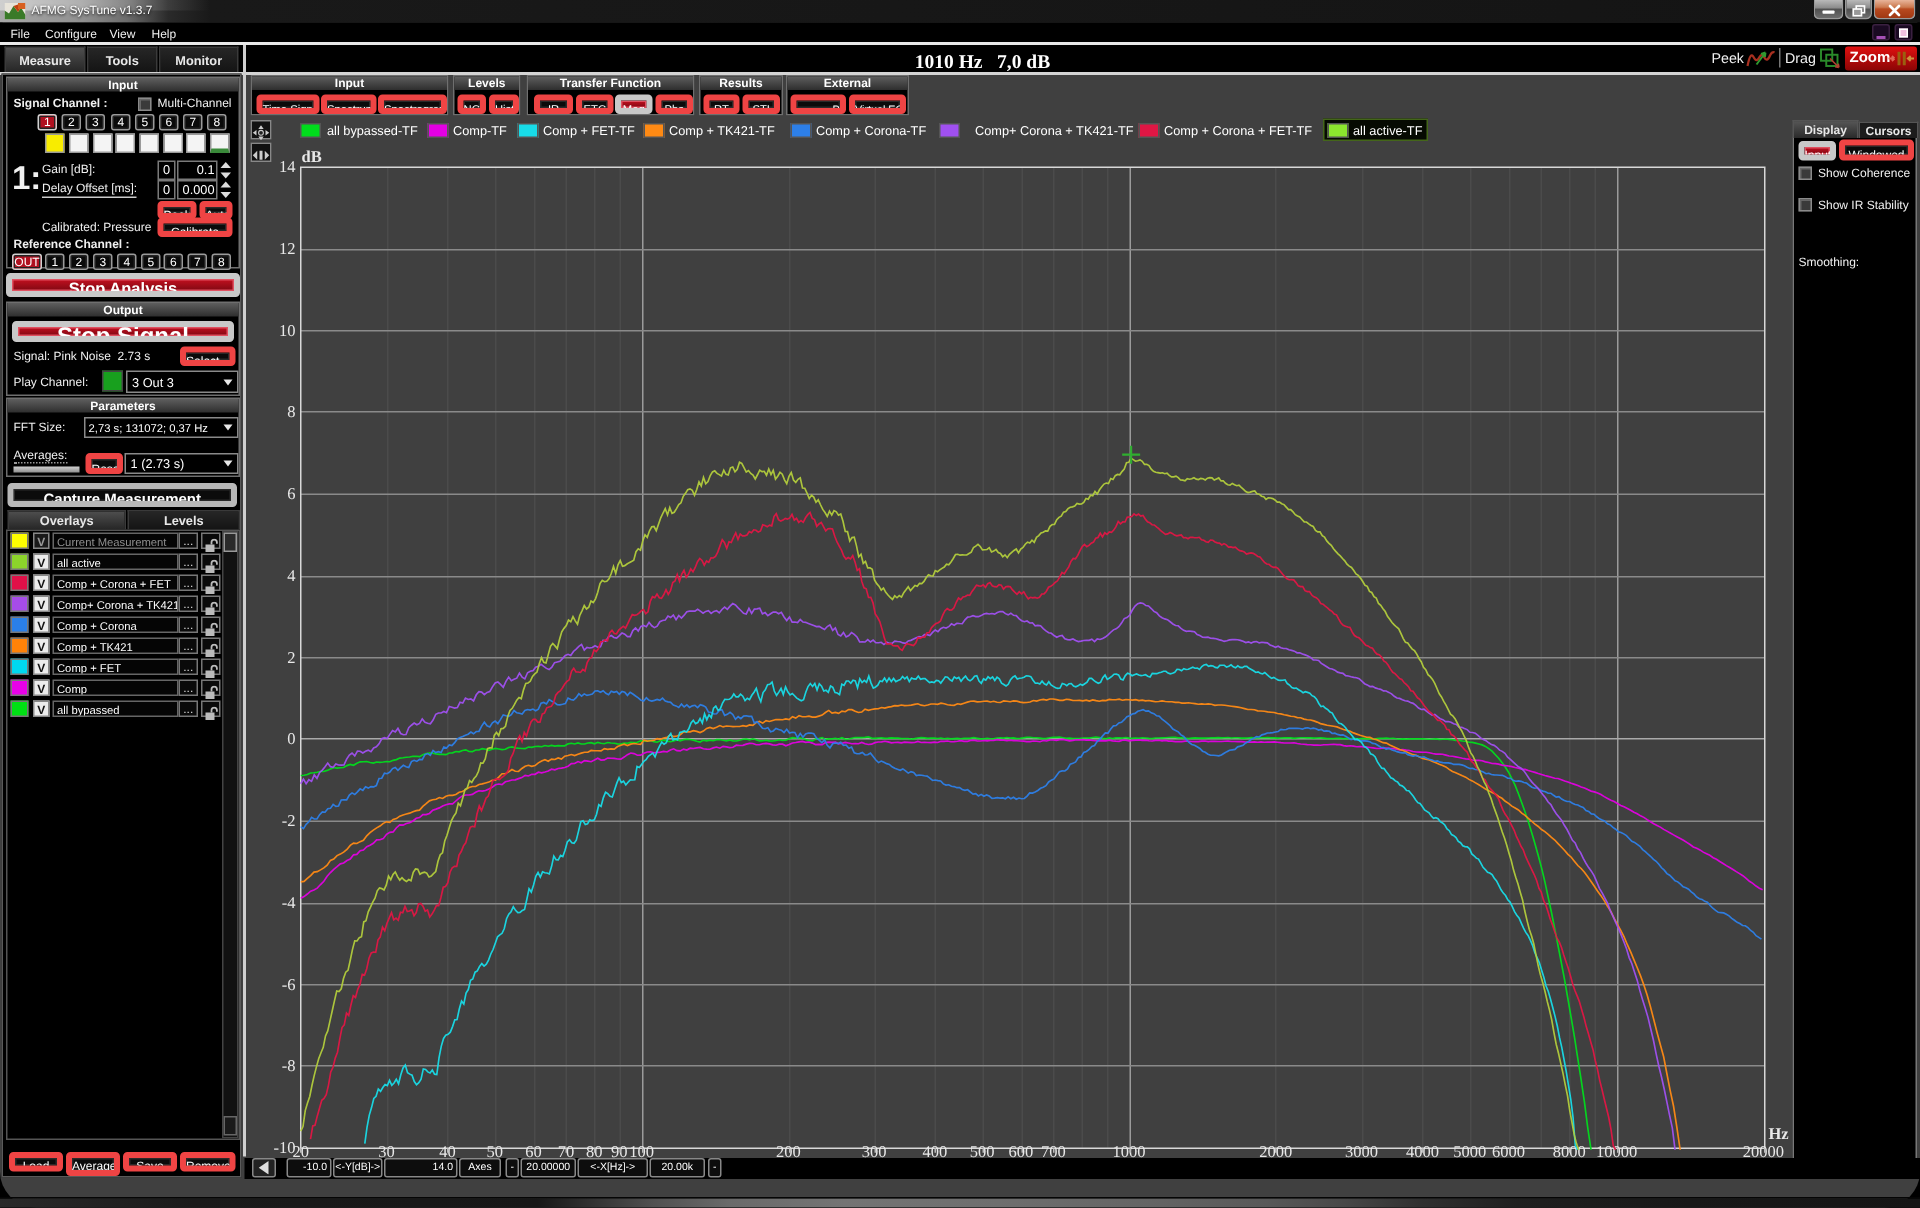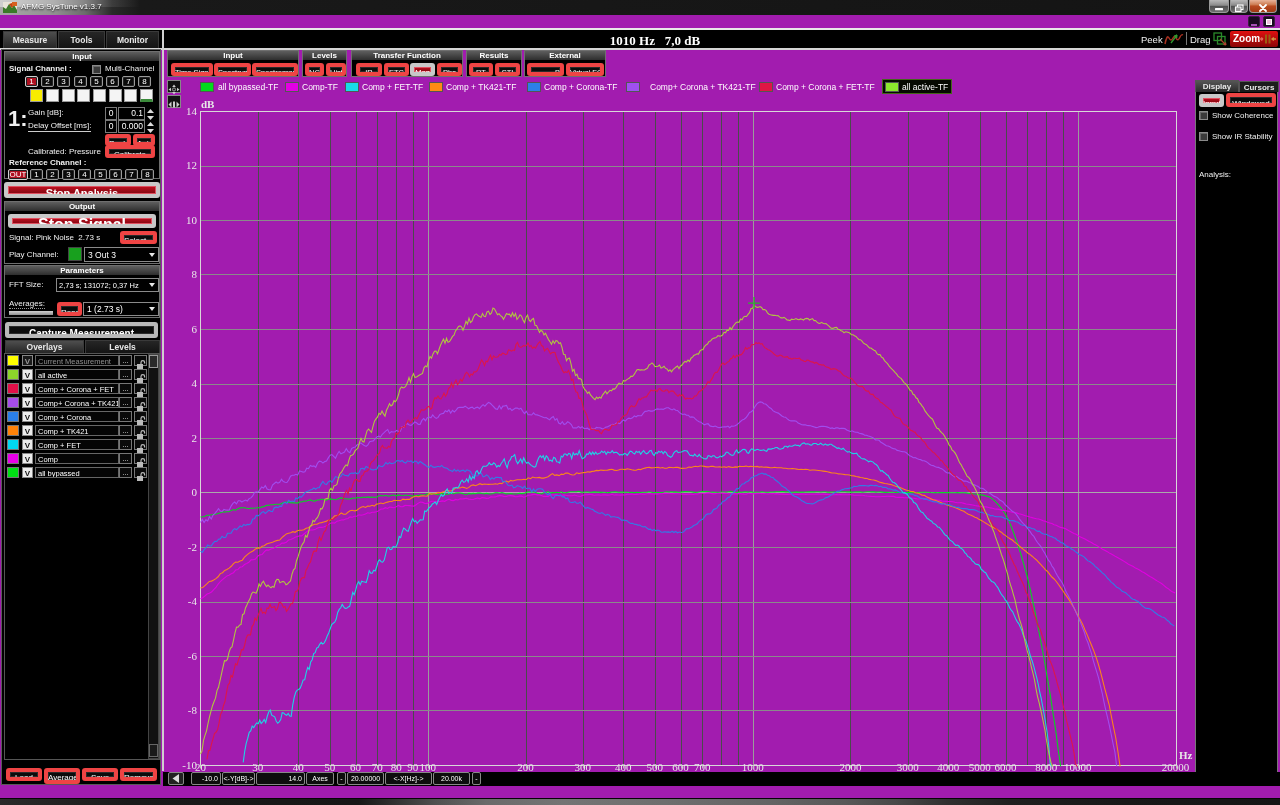--- a/index.html
+++ b/index.html
@@ -1,18 +1,18 @@
 <!DOCTYPE html>
 <html><head><meta charset="utf-8">
 <style>
 * { margin:0; padding:0; box-sizing:border-box; }
 html,body { width:1280px; height:805px; background:#000; overflow:hidden;
   font-family:"Liberation Sans", sans-serif; color:#fff; }
 .abs { position:absolute; }
-#app { position:relative; width:1280px; height:805px; background:#a21caf; }
+#app { position:relative; width:1280px; height:805px; background:#404040;border-radius:24px; }
 
 
 #titlebar { left:0; top:0; width:1280px; height:15px;
   background:linear-gradient(to right, #a8a8a8 0px, #909090 55px, #6b6b6b 85px, #2a2a2a 112px, #191919 140px, #141414 100%);
 }
 #titlebar .shine { position:absolute; left:0; top:0; width:140px; height:7px;
   background:linear-gradient(to right, rgba(255,255,255,.45), rgba(255,255,255,0)); }
 #titleicon { left:3px; top:2px; width:14px; height:11px; }
 #titletext { left:21px; top:2px; font-size:8px; color:#fff; text-shadow:0 1px 2px #000; letter-spacing:0px; }
 .winbtn { position:absolute; top:0; height:13px; border:1px solid #9a9a9a; border-top:none;
@@ -110,20 +110,26 @@
 <div id="btnmin" class="winbtn"><svg width="18" height="12" viewBox="0 0 18 12">
         <rect x="5" y="6" width="8" height="2.2" rx="0.5" fill="#fff"></rect>
       </svg></div>
 <div id="btnmax" class="winbtn"><svg width="16" height="11" viewBox="0 0 16 11">
         <rect x="6.5" y="2" width="5.5" height="4.5" fill="none" stroke="#fff" stroke-width="1.1"></rect>
         <rect x="4.5" y="4" width="5.5" height="4.5" fill="#999" stroke="#fff" stroke-width="1.1"></rect>
       </svg></div>
 <div id="btncls" class="winbtn"><svg width="26" height="12" viewBox="0 0 26 12">
         <path d="M10 3 L16 9 M16 3 L10 9" stroke="#fff" stroke-width="1.8" stroke-linecap="round"></path>
       </svg></div>
+<div id="menubar" class="abs">
+ <div class="mi" style="left:7px">File</div>
+ <div class="mi" style="left:30px">Configure</div>
+ <div class="mi" style="left:73px">View</div>
+ <div class="mi" style="left:101px">Help</div>
+</div>
 <div class="mdibtn" style="left:1248px">
       <div style="position:absolute;left:2px;top:7px;width:6px;height:2px;background:#a550b5"></div>
     </div>
 <div class="mdibtn" style="left:1263px">
       <div style="position:absolute;left:2px;top:2px;width:6px;height:6px;background:#f0c0e0;border:1px solid #fff"></div>
     </div>
 <div id="hline1" class="abs"></div>
 <div id="tabrow" class="abs">
  <div class="mtab act" style="left:3px; width:54px; line-height:16px;">Measure</div>
  <div class="mtab" style="left:58px; width:47px; line-height:16px;">Tools</div>
@@ -450,21 +456,21 @@
 </div>
 <div id="rightpanel" class="abs"></div>
 <div class="rtab act abs" style="left:1195px; width:44px;">Display</div>
 <div class="rtab abs" style="left:1239px; top:81px; width:40px; height:11px; line-height:11px;">Cursors</div>
 <div class="btn red abs" style="position:absolute; left:1199px; top:94px; width:25px; height:13px; line-height:12px;">Input</div>
 <div class="btn abs" style="position:absolute; left:1226px; top:93px; width:50px; height:14px; line-height:13px;">Windowed</div>
 <div class="cb abs" style="left:1199px; top:111px;"></div>
 <div class="lbl abs" style="left:1212px; top:111px;">Show Coherence</div>
 <div class="cb abs" style="left:1199px; top:132px;"></div>
 <div class="lbl abs" style="left:1212px; top:132px;">Show IR Stability</div>
-<div class="lbl abs" style="left:1199px; top:170px;">Analysis:</div>
+<div class="lbl abs" style="left:1199px; top:170px;">Smoothing:</div>
 <div class="dd abs" style="position:absolute; left:1295px; top:167px; width:33px; height:15px; line-height:14px; padding-left:3px;">1/3<div class="ar"></div></div>
 <div id="navbar" class="abs">
  <div class="nbtn" style="left:5px; width:16px; background:#222;"><svg width="8" height="9" viewBox="0 0 8 9" style="margin-top:1px">
           <path d="M7 0 L7 9 L0.5 4.5 Z" fill="#ddd"></path>
         </svg></div>
  <div class="nbtn" style="left:28px; width:30px; text-align:right; padding-right:2px;">-10.0</div>
  <div class="nbtn" style="left:59px; width:33px;">&lt;-Y[dB]-&gt;</div>
  <div class="nbtn" style="left:93px; width:49px; text-align:right; padding-right:2px;">14.0</div>
  <div class="nbtn" style="left:143px; width:28px;">Axes</div>
  <div class="nbtn" style="left:174px; width:9px;">-</div>

